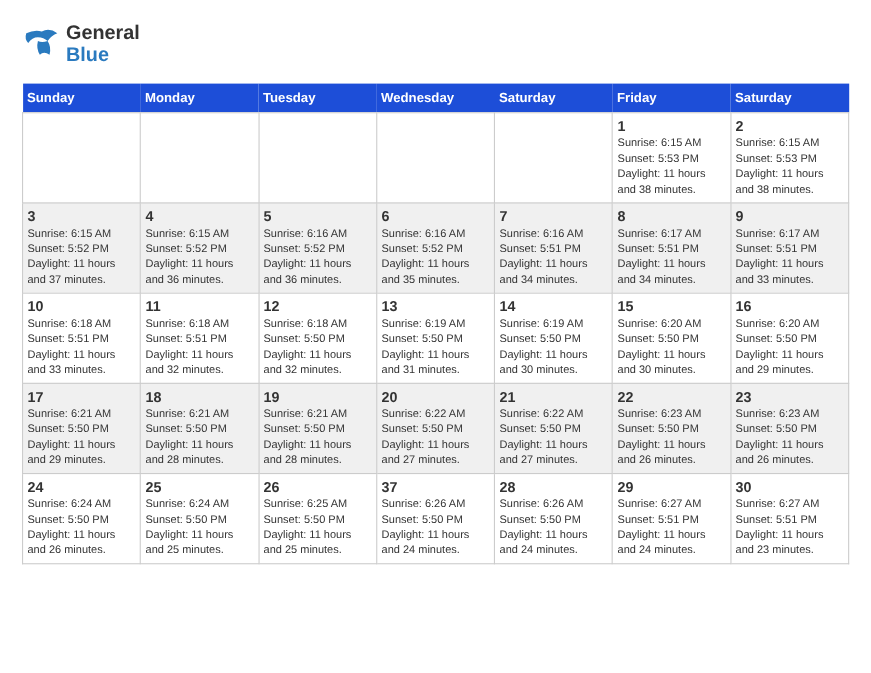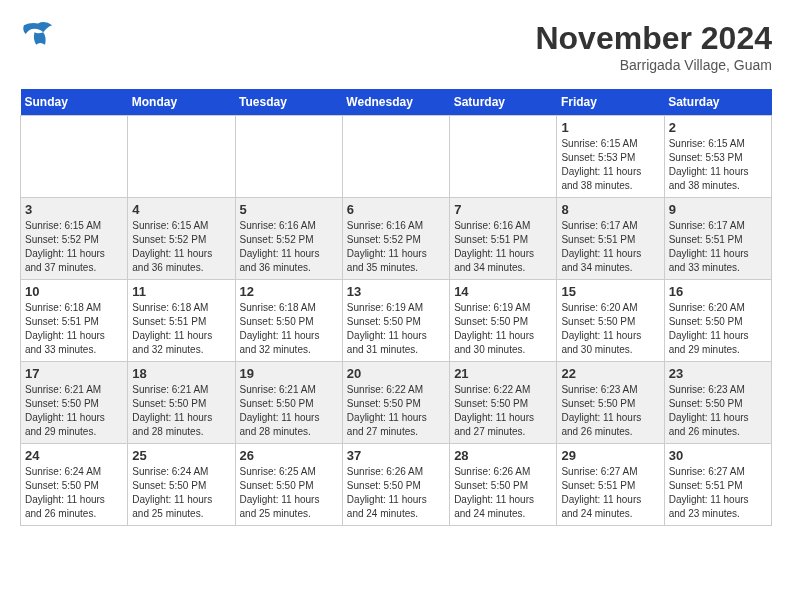--- a/index.html
+++ b/index.html
@@ -90,24 +90,24 @@
   </style>
 </head>
 <body>
 
 <div class="header">
   <div class="logo">
     <svg class="logo-bird" viewBox="0 0 40 34" xmlns="http://www.w3.org/2000/svg">
       <path d="M20,4 Q28,0 36,6 Q30,8 26,14 Q22,10 16,10 Q10,10 6,16 Q2,12 4,6 Q12,2 20,4Z" fill="#2a7abf"></path>
       <path d="M26,14 Q30,20 28,28 Q22,24 18,28 Q14,22 16,14 Q20,16 26,14Z" fill="#2a7abf"></path>
     </svg>
-  </div>
-  <div class="title-block">
-    <div class="month-title">November 2024</div>
-    <div class="location">Barrigada Village, Guam</div>
+    <div style="display:flex;flex-direction:column;">
+      <span class="logo-text">General</span>
+      <span class="logo-text"><span style="color:#2a7abf;">Blue</span></span>
+    </div>
   </div>
 </div>
 
 <table>
   <thead>
     <tr>
     <th>Sunday</th>
         <th>Monday</th>
         <th>Tuesday</th>
         <th>Wednesday</th>

